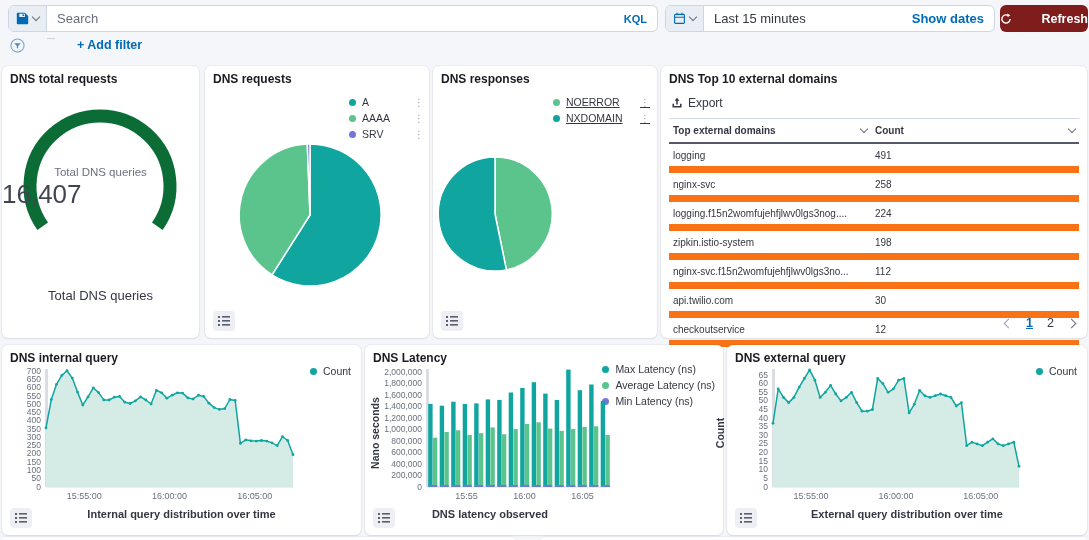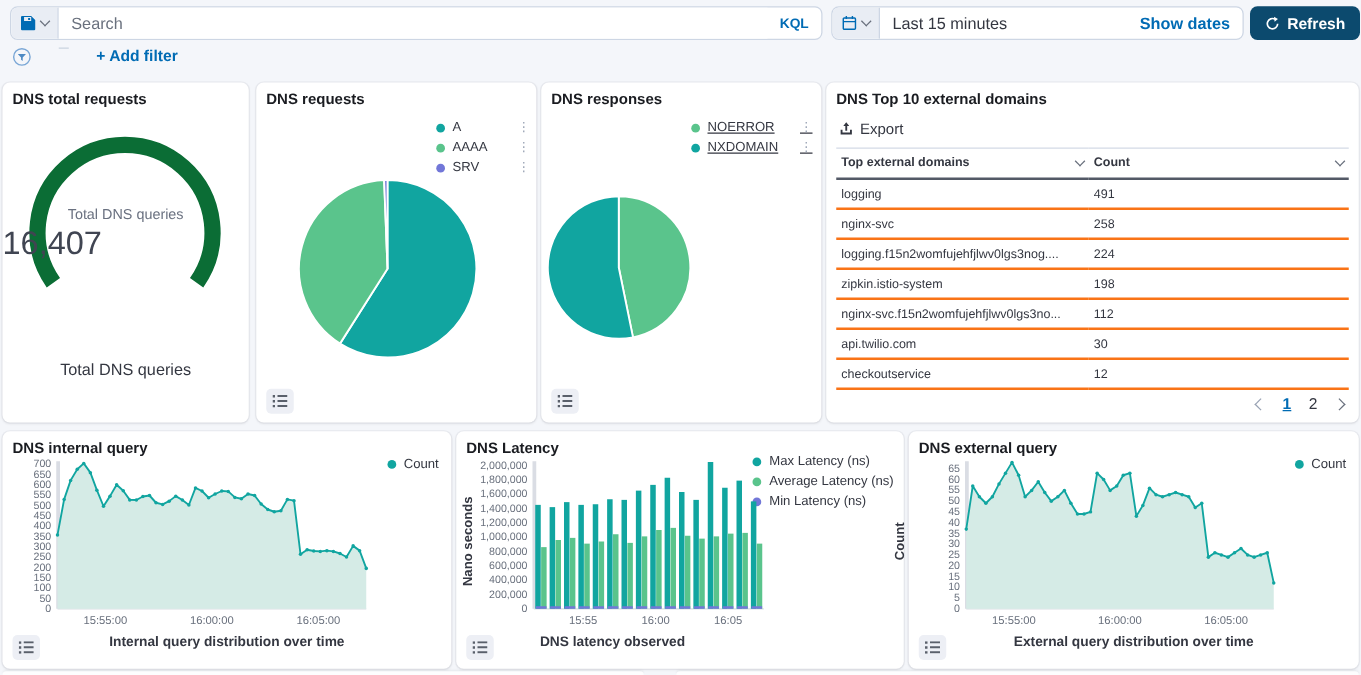--- a/index.html
+++ b/index.html
@@ -8,21 +8,21 @@
   .abs { position:absolute; }
   
   .ctrl { position:absolute; height:27px; background:#fff; border:1px solid #cdd6e4; border-radius:6px; display:flex; align-items:center; overflow:hidden; }
   .addon { height:100%; background:#e9edf4; border-right:1px solid #cdd6e4; display:flex; align-items:center; gap:4px; padding:0 7px; cursor:pointer; }
   .chev { width:6px; height:6px; border-right:1.5px solid #69707d; border-bottom:1.5px solid #69707d; transform:rotate(45deg); margin-top:-3px; display:inline-block; }
   .search-input { flex:1; border:none; outline:none; font-size:13px; padding:0 10px; color:#343741; height:100%; }
   .search-input::placeholder { color:#69707d; }
   .kql { font-size:11px; font-weight:bold; color:#006bb4; padding:0 10px; cursor:pointer; }
   .date-text { font-size:13px; padding:0 10px; flex:1; cursor:pointer; }
   .blue-link { font-size:13px; font-weight:bold; color:#006bb4; text-decoration:none; cursor:pointer; }
-  .refresh-btn { position:absolute; left:1000px; top:5px; width:88px; height:27px; background:#0c4a6e; color:#fff; border:none; border-radius:6px; font-size:12.5px; font-weight:bold; display:flex; align-items:center; justify-content:center; gap:6px; cursor:pointer; font-family:inherit; }
+  .refresh-btn { position:absolute; left:1000px; top:5px; width:88px; height:27px; background:#7f1d1d; color:#fff; border:none; border-radius:6px; font-size:12.5px; font-weight:bold; display:flex; align-items:center; justify-content:space-between; gap:6px; cursor:pointer; font-family:inherit; }
   .filterbar { position:absolute; left:10px; top:38px; display:flex; align-items:flex-start; gap:22px; }
   .dash { width:8px; height:1px; background:#c9d3e0; }
   .addfilter { font-size:12.5px; font-weight:bold; color:#006bb4; cursor:pointer; }
   
   .panel { position:absolute; background:#fff; border-radius:6px; box-shadow:0 1px 2px rgba(21,30,40,.08), 0 0 0 1px rgba(21,30,40,.04); }
   .ptitle { position:absolute; left:8px; top:6px; font-size:12px; font-weight:bold; color:#1a1c21; }
   .legend { position:absolute; display:flex; flex-direction:column; gap:4px; }
   .lrow { display:flex; align-items:center; gap:6px; font-size:10.5px; color:#343741; cursor:pointer; }
   .dot { width:7px; height:7px; border-radius:50%; flex:0 0 auto; }
   .lmenu { color:#98a2b3; font-size:10px; line-height:7px; letter-spacing:0; cursor:pointer; margin-left:auto; }
@@ -33,21 +33,21 @@
   .xtitle { position:absolute; width:100%; text-align:center; font-size:11px; font-weight:bold; color:#343741; }
   .ylab { position:absolute; font-size:10.5px; font-weight:bold; color:#343741; transform:rotate(-90deg); white-space:nowrap; }
   
   .gauge-label { position:absolute; width:100%; text-align:center; font-size:11.5px; color:#6a7180; }
   .gauge-value { position:absolute; width:100%; text-align:left; font-size:26px; color:#404552; }
   .bottom-label { position:absolute; width:100%; text-align:center; font-size:13px; color:#343741; }
   
   .export-row { position:absolute; left:10px; top:30px; display:flex; align-items:center; gap:5px; font-size:12px; color:#343741; cursor:pointer; }
   table.domains { position:absolute; left:8px; right:24px; top:52px; width:410px; border-collapse:collapse; table-layout:fixed; font-size:10px; }
   table.domains th { text-align:left; font-weight:bold; padding:6px 4px; border-top:1px solid #d3dae6; border-bottom:2px solid #535966; }
-  table.domains td { padding:5.5px 4px; border-bottom:2px solid #f97316; white-space:nowrap; overflow:hidden; }
+  table.domains td { padding:5.5px 4px; border-bottom:7px solid #f97316; white-space:nowrap; overflow:hidden; }
   .thflex { display:flex; align-items:center; justify-content:space-between; cursor:pointer; }
   .pager { position:absolute; right:12px; bottom:8px; display:flex; align-items:center; gap:14px; font-size:12.5px; }
   .page-num { cursor:pointer; color:#343741; }
   .page-num.active { color:#006bb4; font-weight:bold; text-decoration:underline; }
   .pchev { width:7px; height:7px; border-right:1.6px solid #69707d; border-bottom:1.6px solid #69707d; cursor:pointer; }
   .pchev.left { transform:rotate(135deg); border-color:#98a2b3; }
   .pchev.right { transform:rotate(-45deg); }
   .next-strip { position:absolute; top:537px; height:3px; background:#fdfdfe; border-radius:3px 3px 0 0; box-shadow:0 -1px 2px rgba(21,30,40,.06); }
 </style>
 </head>

